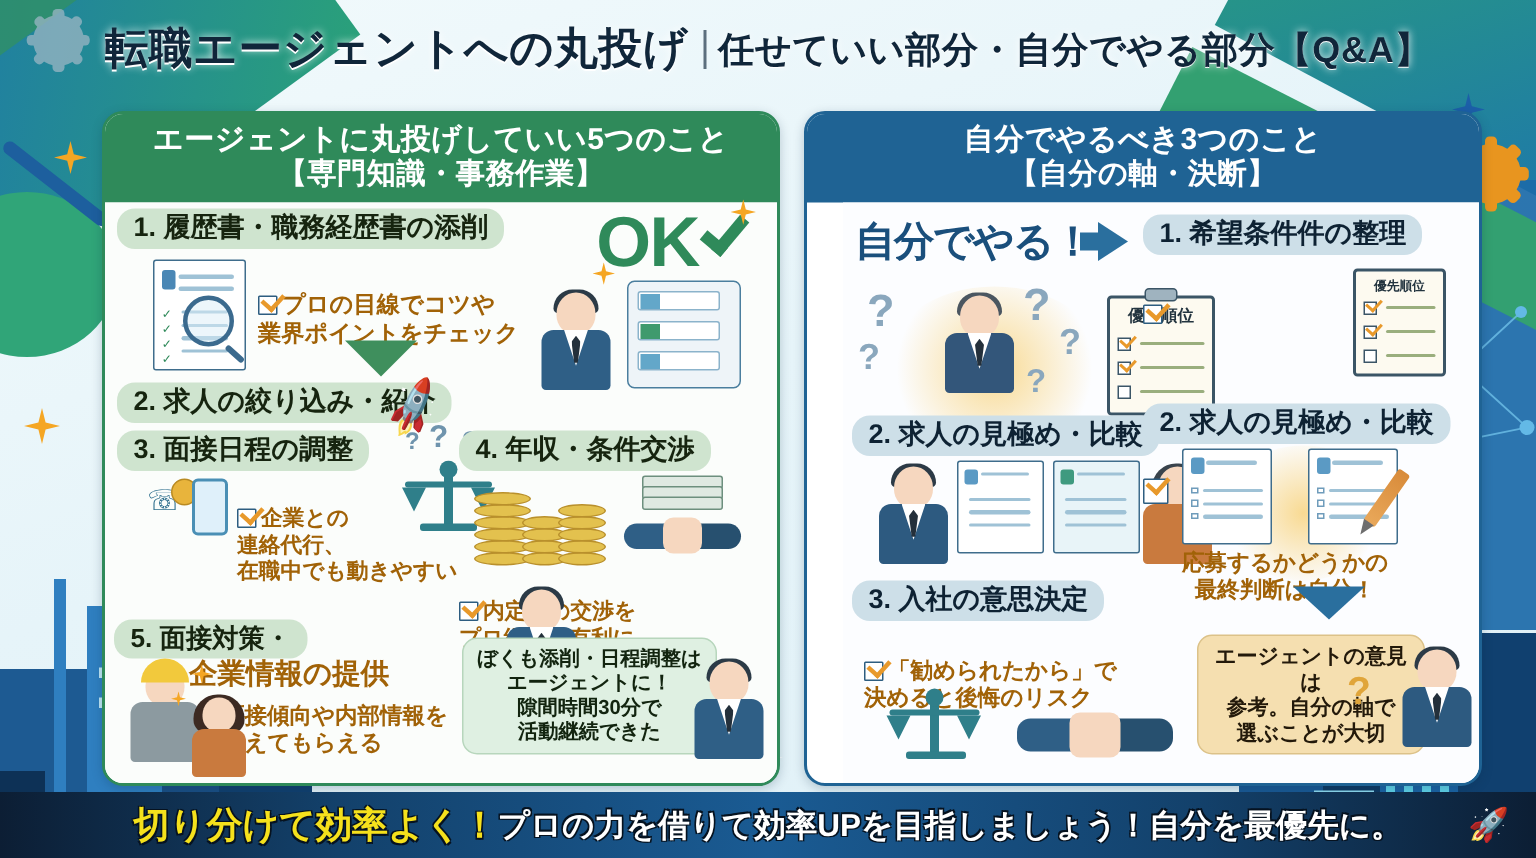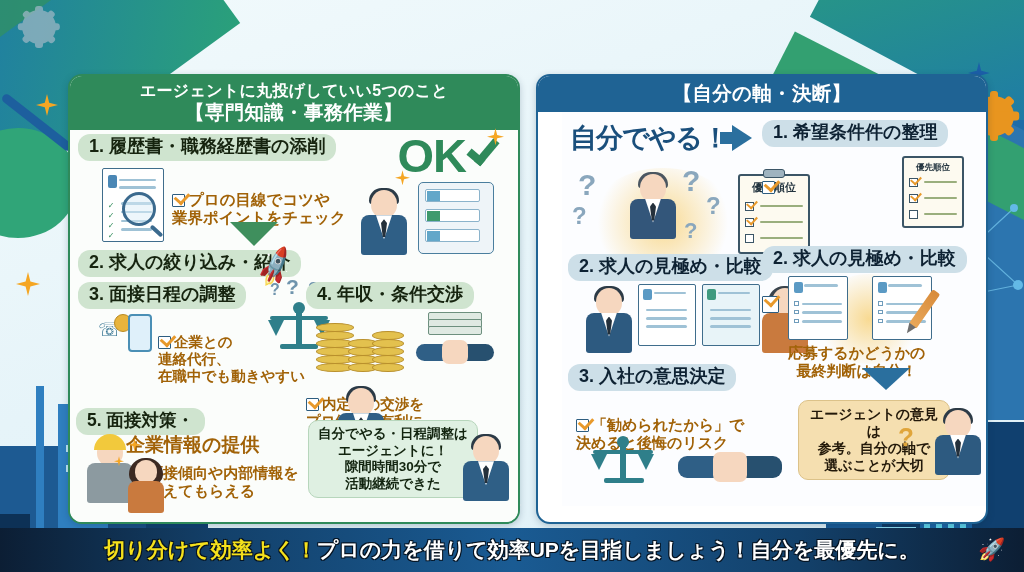--- a/index.html
+++ b/index.html
@@ -134,21 +134,21 @@
   }
   .panel.left  { left: 68px;  border: 2px solid #2f8a5a; }
   .panel.right { left: 536px; border: 2px solid #1f6394; }
 
   .panel-head {
     padding: 6px 8px 7px; text-align: center; color: #fff;
     font-weight: bold; line-height: 1.16; letter-spacing: .3px;
   }
   .panel.left  .panel-head { background: #2f8a5a; }
   .panel.right .panel-head { background: #1f6394; }
-  .panel-head .l1 { font-size: 16px; display: block; }
+  .panel-head .l1 { font-size: 20px; display: block; }
   .panel-head .l2 { font-size: 19.5px; display: block; }
 
   .panel-body { position: relative; height: 394px; }
   .panel.left  .panel-body { background: #fbfdfb; }
   .panel.right .panel-body { background: #fcfdff; margin-left: 24px; }
 
   
   .pill {
     position: absolute;
     display: inline-block;
@@ -390,21 +390,21 @@
   }
 
   
   .banner {
     position: absolute; left: 0; bottom: 0; width: 1024px; height: 44px;
     background: linear-gradient(90deg, #0c1e34 0%, #13416b 22%, #1a5b93 50%, #13416b 78%, #0c1e34 100%);
     display: flex; align-items: center; justify-content: center;
     z-index: 7;
   }
   .banner .t1 {
-    font-size: 21px; font-weight: bold; color: #f5e11c;
+    font-size: 24px; font-weight: bold; color: #f5e11c;
     text-shadow: 1px 1px 0 #06121f, -1px 1px 0 #06121f, 1px -1px 0 #06121f, -1px -1px 0 #06121f;
     white-space: nowrap;
   }
   .banner .t2 {
     font-size: 21px; font-weight: bold; color: #ffffff;
     text-shadow: 1px 1px 0 #06121f, -1px 1px 0 #06121f, 1px -1px 0 #06121f, -1px -1px 0 #06121f;
     white-space: nowrap;
   }
   .banner-rocket { position: absolute; right: 18px; font-size: 22px; }
   .banner-gear-l { position: absolute; left: 22px; top: 10px; }
@@ -515,20 +515,25 @@
     <div class="gear banner-gear-l" style="left:22px; bottom:50px; width:34px; height:34px; background:#9bb6c4; opacity:.75;">
       <div class="gear-teeth">
         <i style="background:#9bb6c4; transform:rotate(0deg);"></i>
         <i style="background:#9bb6c4; transform:rotate(45deg);"></i>
         <i style="background:#9bb6c4; transform:rotate(90deg);"></i>
         <i style="background:#9bb6c4; transform:rotate(135deg);"></i>
       </div>
     </div>
   </div>
 
+  <div class="title-bar">
+    <span class="title-text">転職エージェントへの丸投げ</span>
+    <span class="title-sep"></span>
+    <span class="title-text title-sub">任せていい部分・自分でやる部分【Q&amp;A】</span>
+  </div>
 
   <div class="panel left">
     <div class="panel-head">
       <span class="l1">エージェントに丸投げしていい5つのこと</span>
       <span class="l2">【専門知識・事務作業】</span>
     </div>
 
     <div class="panel-body">
 
       <div class="ok-mark" style="right:52px; top:2px;">OK</div>
@@ -663,36 +668,37 @@
         <div class="body"></div>
       </div>
       <div class="person woman" style="left:54px; top:330px; width:44px; height:52px;">
         <div class="hair" style="background:#3c2a22;"></div>
           <div class="head" style="width:22px;height:23px;"></div>
         <div class="body" style="top:21px;width:36px;height:32px;"></div>
       </div>
       <div class="star" style="left:58px; top:308px; width:13px; height:13px;"></div>
       <div class="star" style="left:44px; top:326px; width:10px; height:10px;"></div>
 
-      <div class="callout green" style="left:238px; top:290px; width:170px; font-size:13.5px;">自分でやる・日程調整は
+      <div class="callout green" style="left:238px; top:290px; width:170px; font-size:13.5px;">ぼくも添削・日程調整は
 エージェントに！
 隙間時間30分で
 活動継続できた</div>
       <div class="person" style="left:392px; top:306px; width:48px; height:66px;">
         <div class="hair"></div>
           <div class="head"></div>
         <div class="body"></div>
           <div class="shirt"></div>
           <div class="tie"></div>
       </div>
     </div>
   </div>
 
   <div class="panel right">
     <div class="panel-head">
+      <span class="l1">自分でやるべき3つのこと</span>
       <span class="l2">【自分の軸・決断】</span>
     </div>
 
     <div class="panel-body">
 
       <div style="position:absolute;left:8px;top:8px;font-size:27px;font-weight:bold;color:#1a4f7c;letter-spacing:-1px;">自分でやる！</div>
       <div class="arrow-right-bar" style="left:158px; top:20px;"></div>
       <div class="arrow-right" style="left:170px; top:13px;"></div>
 
       <div class="pill blue" style="left:200px; top:8px; font-size:18px;">1. 希望条件件の整理</div>

